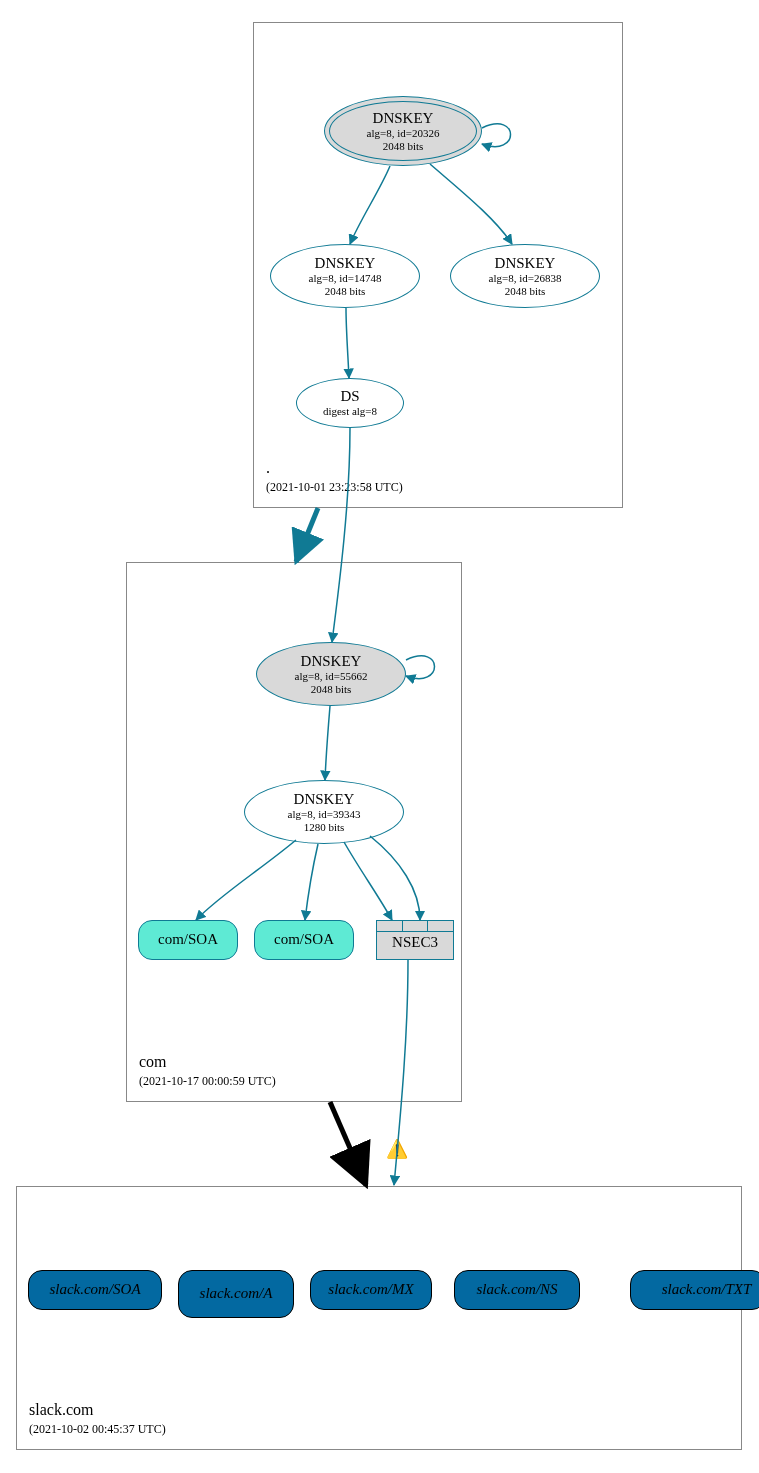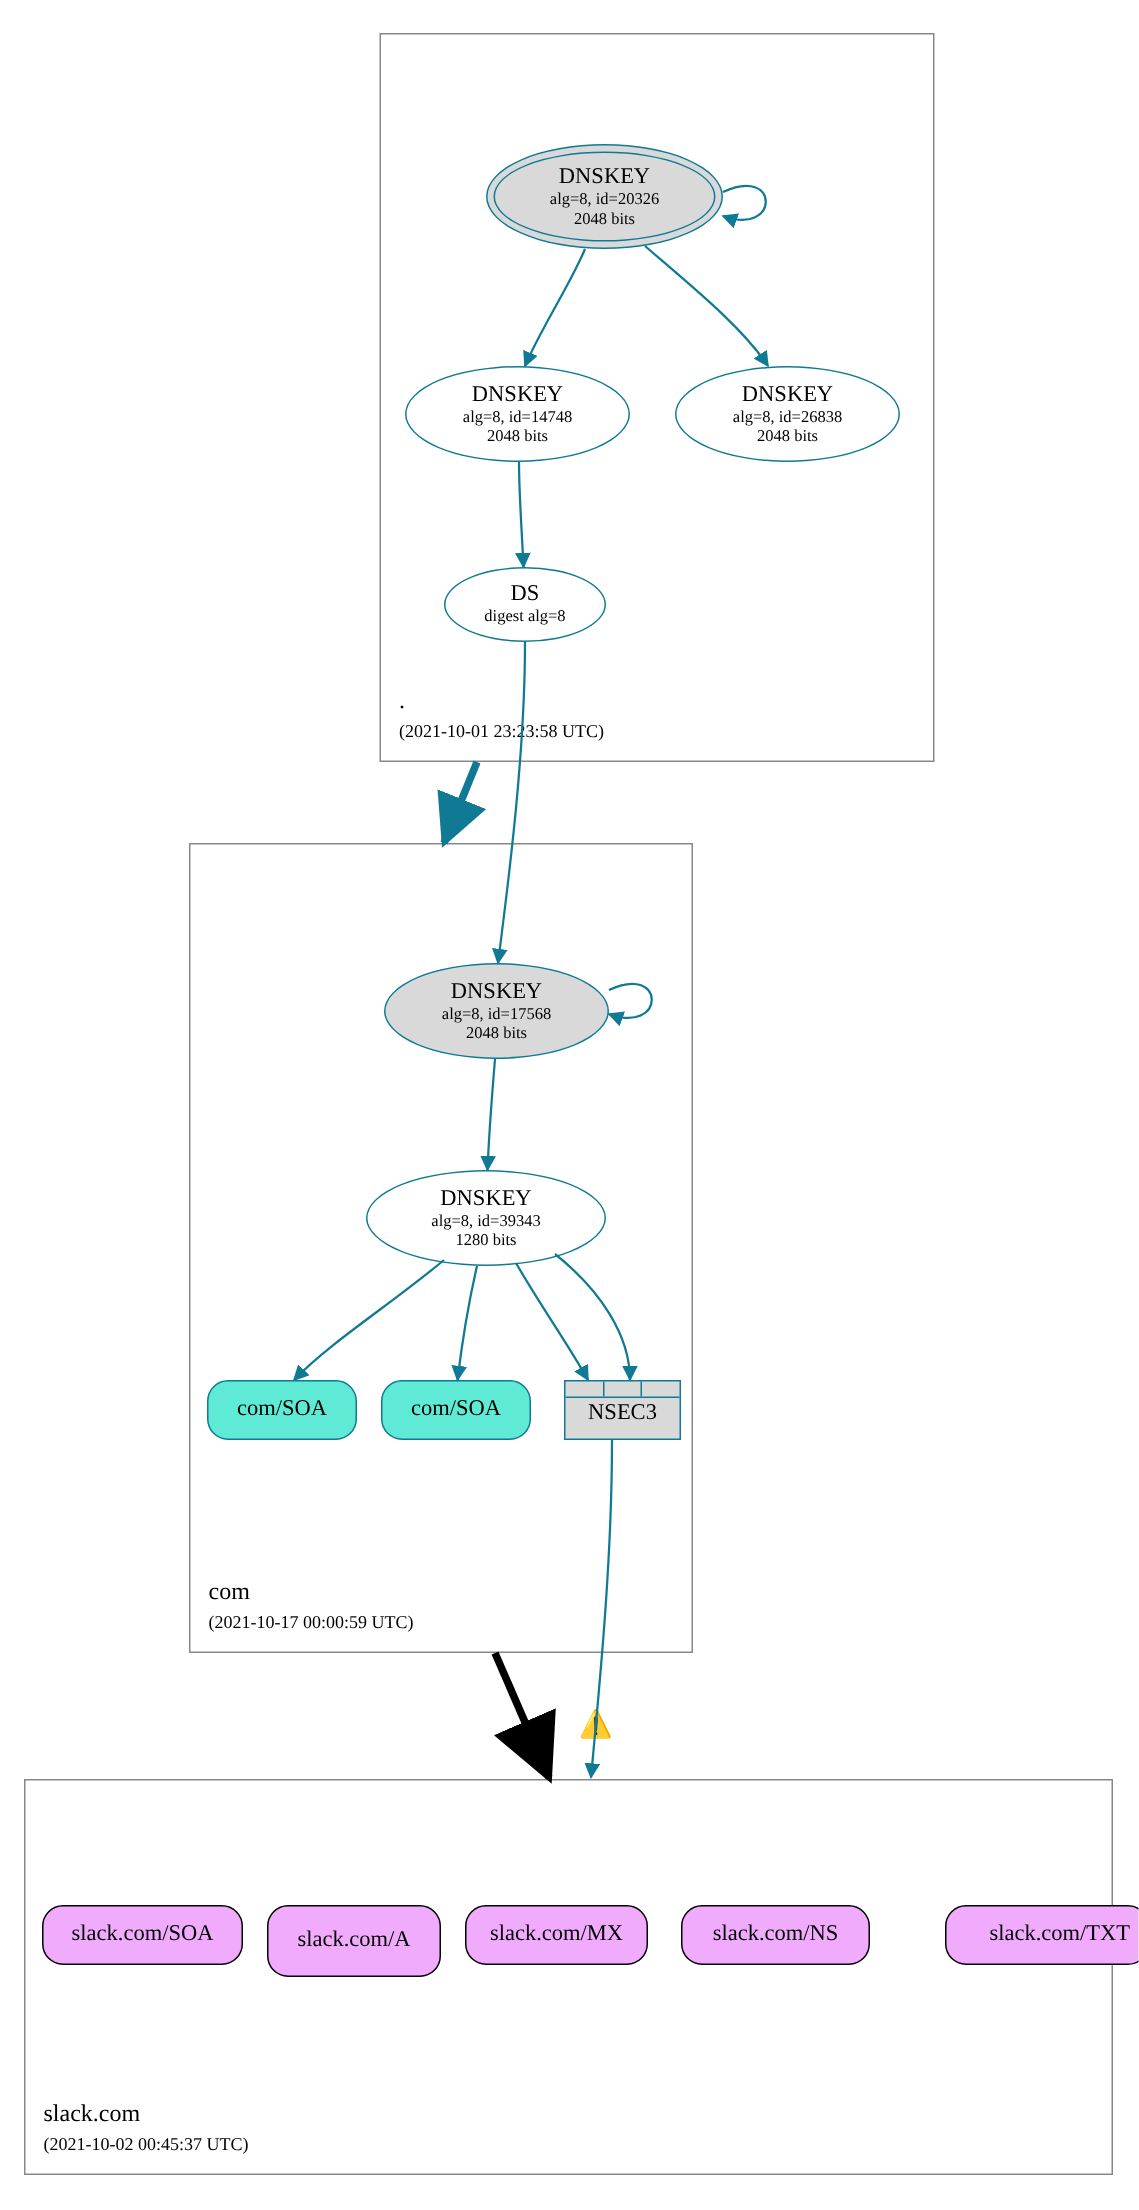--- a/index.html
+++ b/index.html
@@ -49,21 +49,22 @@
   }
   .ellipse.filled { background: #d9d9d9; }
   .rrect-teal {
     border: 1.5px solid #107a94;
     border-radius: 14px;
     background: #5eead4;
   }
   .rrect-black {
     border: 1.5px solid #000;
     border-radius: 14px;
-    background: #f0abfc;
+    background: #0369a1;
+    font-style: italic;
   }
   .nsec3 {
     border: 1.5px solid #107a94;
     background: #d9d9d9;
     font-size: 15px;
   }
   .nsec3 .grid-top {
     position: absolute;
     left: 0; right: 0; top: 0; height: 10px;
     border-bottom: 1.5px solid #107a94;
@@ -128,21 +129,21 @@
   <div class="sub">2048 bits</div>
 </div>
 
 <div class="node ellipse" style="left:296px; top:378px; width:108px; height:50px;">
   <div class="title">DS</div>
   <div class="sub">digest alg=8</div>
 </div>
 
 <div class="node ellipse filled" style="left:256px; top:642px; width:150px; height:64px;">
   <div class="title">DNSKEY</div>
-  <div class="sub">alg=8, id=17568</div>
+  <div class="sub">alg=8, id=55662</div>
   <div class="sub">2048 bits</div>
 </div>
 
 <div class="node ellipse" style="left:244px; top:780px; width:160px; height:64px;">
   <div class="title">DNSKEY</div>
   <div class="sub">alg=8, id=39343</div>
   <div class="sub">1280 bits</div>
 </div>
 
 <div class="node rrect-teal" style="left:138px; top:920px; width:100px; height:40px;">

